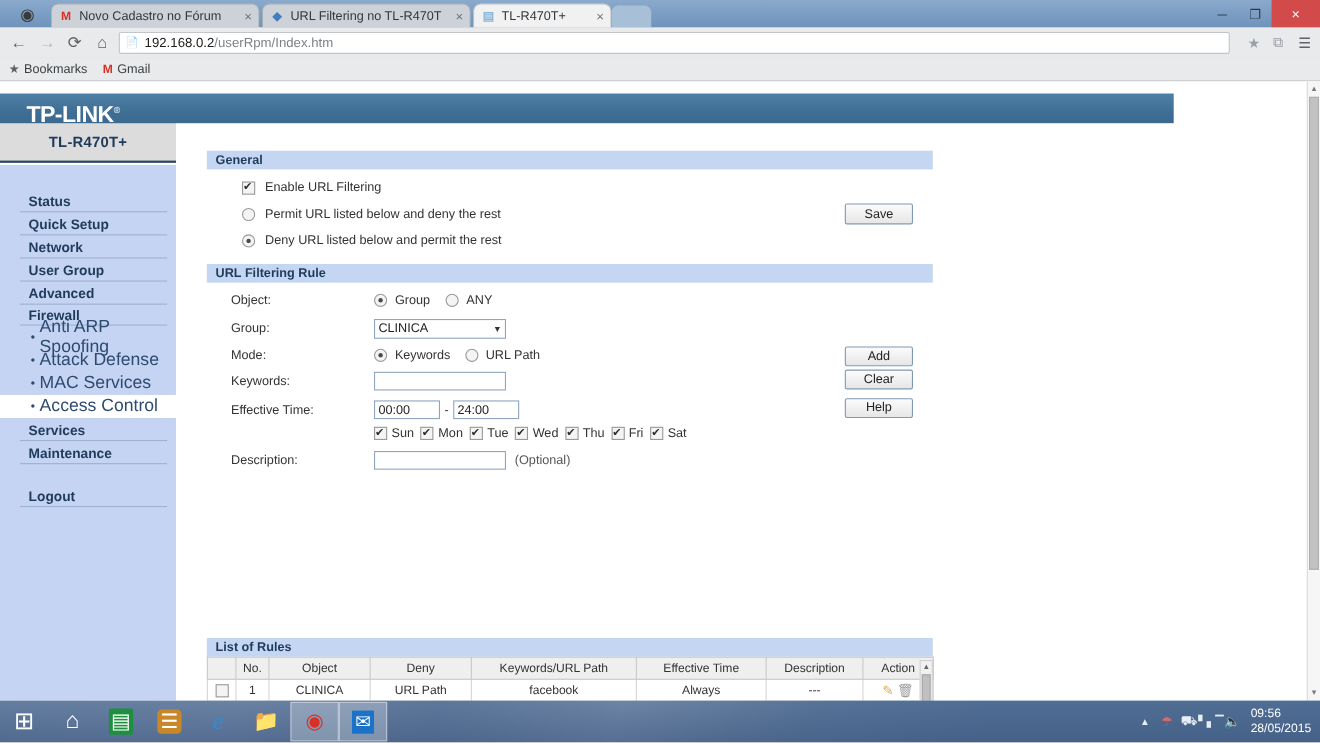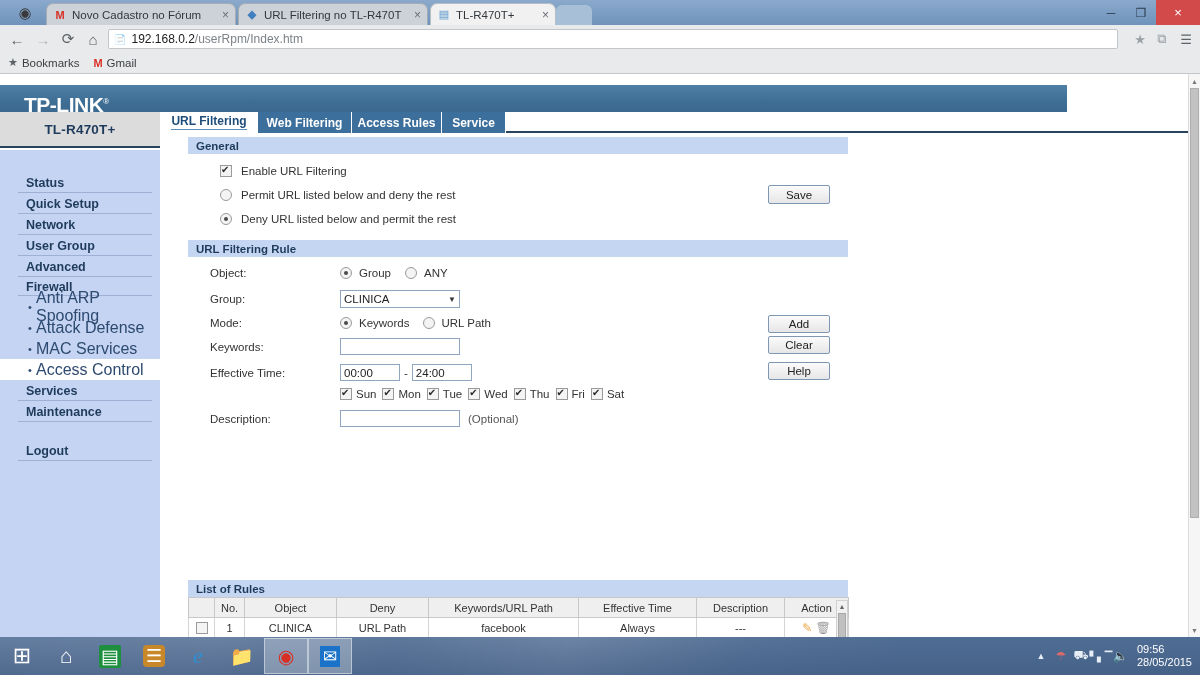--- a/index.html
+++ b/index.html
@@ -279,34 +279,20 @@
         </div>
       <div class="logout-gap"></div>
       <div class="menu-item">
           <span>Logout</span>
         </div>
 
     </div>
 
     <div class="content">
 
-      <div class="tabs">
-        <div class="rtab active" style="left:0;width:98px">
-          <span class="ul">URL Filtering</span>
-        </div>
-        <div class="rtab inactive" style="left:98px;width:94px">
-          <span>Web Filtering</span>
-        </div>
-        <div class="rtab inactive" style="left:192px;width:90px">
-          <span>Access Rules</span>
-        </div>
-        <div class="rtab inactive" style="left:282px;width:64px">
-          <span>Service</span>
-        </div>
-      </div>
 
       <div class="panel" style="top:25px">
         <div class="sect-head">
           <span>General</span>
         </div>
 
         <div class="row" style="margin-top:11px;padding-left:32px">
           <span class="cb on"></span>
           <span class="lbl" style="margin-left:9px">Enable URL Filtering</span>
         </div>

